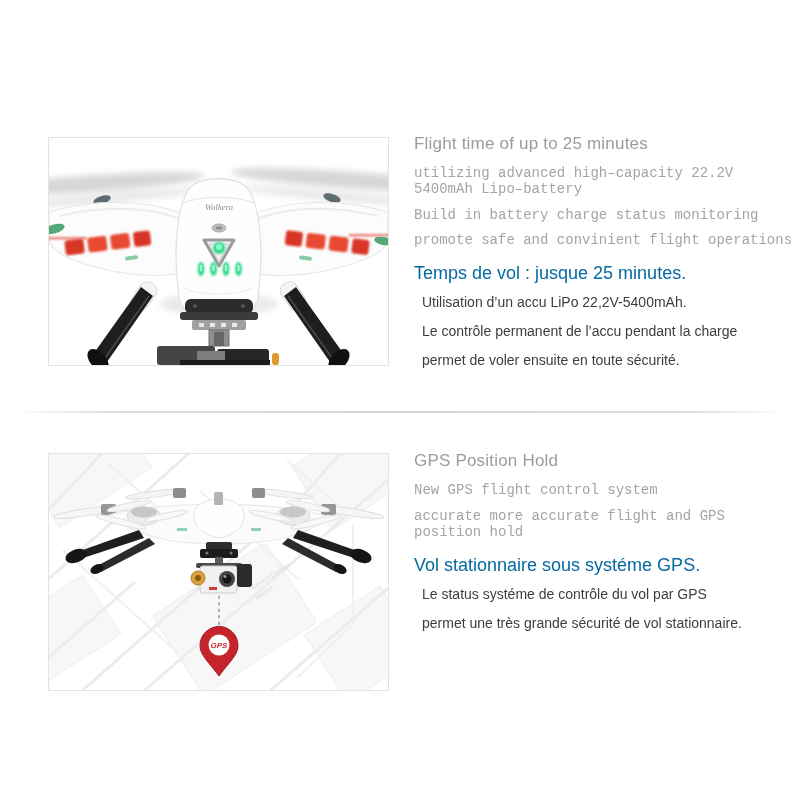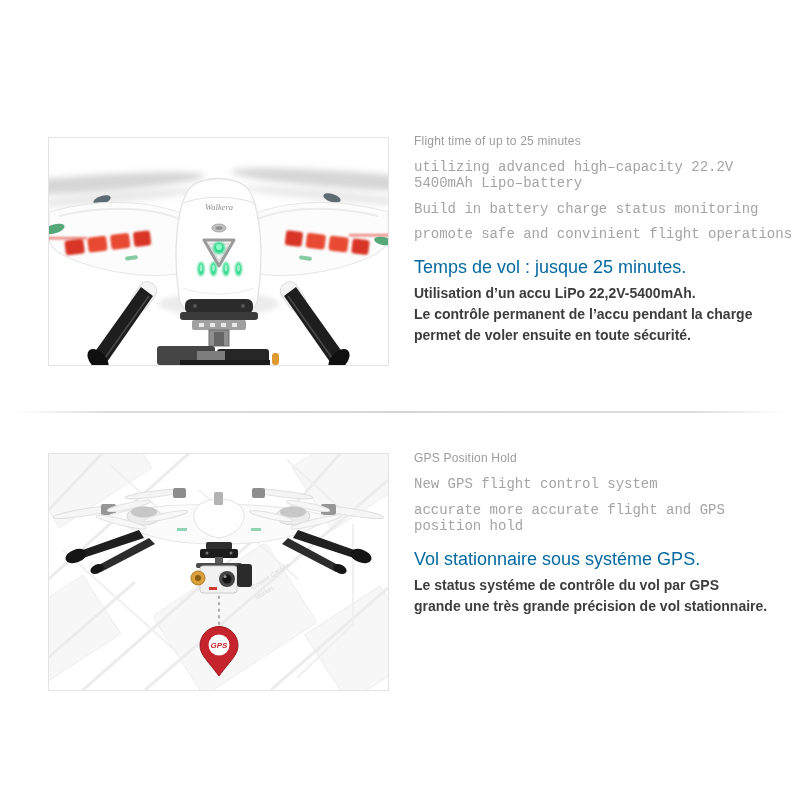--- a/index.html
+++ b/index.html
@@ -5,25 +5,25 @@
   html,body{margin:0;padding:0;background:#ffffff;}
   .page{position:relative;width:800px;height:800px;background:#ffffff;overflow:hidden;
         font-family:"Liberation Sans","DejaVu Sans",sans-serif;}
   .panel{position:absolute;border:1px solid #e3e3e3;background:#fff;box-sizing:border-box;overflow:hidden;}
   #panel-flight{left:48px;top:137px;width:341px;height:229px;text-align:center;}
   #panel-gps{left:48px;top:453px;width:341px;height:238px;}
   .panel svg{display:block;width:100%;height:100%;}
   .textcol{position:absolute;left:414px;width:382px;}
   #text-flight{top:134px;}
   #text-gps{top:451px;}
-  .en-head{font-size:12px;font-weight:400;color:#9c9c9c;margin:0 0 11px;letter-spacing:.2px;}
+  .en-head{font-size:17px;font-weight:400;color:#9c9c9c;margin:0 0 11px;letter-spacing:.2px;}
   .en-line{font-size:14px;color:#a4a4a4;margin:0 0 9.5px;line-height:16px;font-family:Liberation Mono, monospace;}
   .fr-block{margin-top:15px;}
   .fr-head{font-size:18px;font-weight:400;color:#0369a1;margin:0 0 5px;}
-  .fr-line{font-size:14px;font-weight:700;color:#3d3d3d;margin:0;line-height:21px;}
+  .fr-line{font-size:14px;font-weight:400;color:#3d3d3d;margin:8px;line-height:21px;}
   .divider{position:absolute;top:411px;left:14px;width:772px;height:2px;
     background:linear-gradient(90deg,rgba(218,218,218,0) 0%,#dedede 12%,#d5d5d5 50%,#dedede 88%,rgba(218,218,218,0) 100%);}
 </style>
 </head>
 <body>
 
 <div class="page">
 
   <div class="panel" id="panel-flight">
     <svg viewBox="0 0 339 227" preserveAspectRatio="none">
@@ -266,17 +266,17 @@
     </svg>
   </div>
 
   <div class="textcol" id="text-gps">
     <h2 class="en-head">GPS Position Hold</h2>
     <p class="en-line">New GPS flight control system</p>
     <p class="en-line">accurate more accurate flight and GPS position hold</p>
     <div class="fr-block">
       <h3 class="fr-head">Vol stationnaire sous systéme GPS.</h3>
       <p class="fr-line">Le status systéme de contrôle du vol par GPS</p>
-      <p class="fr-line">grande une très grande précision de vol stationnaire.</p>
+      <p class="fr-line">permet une très grande sécurité de vol stationnaire.</p>
     </div>
   </div>
 
 </div>
 
 </body></html>

